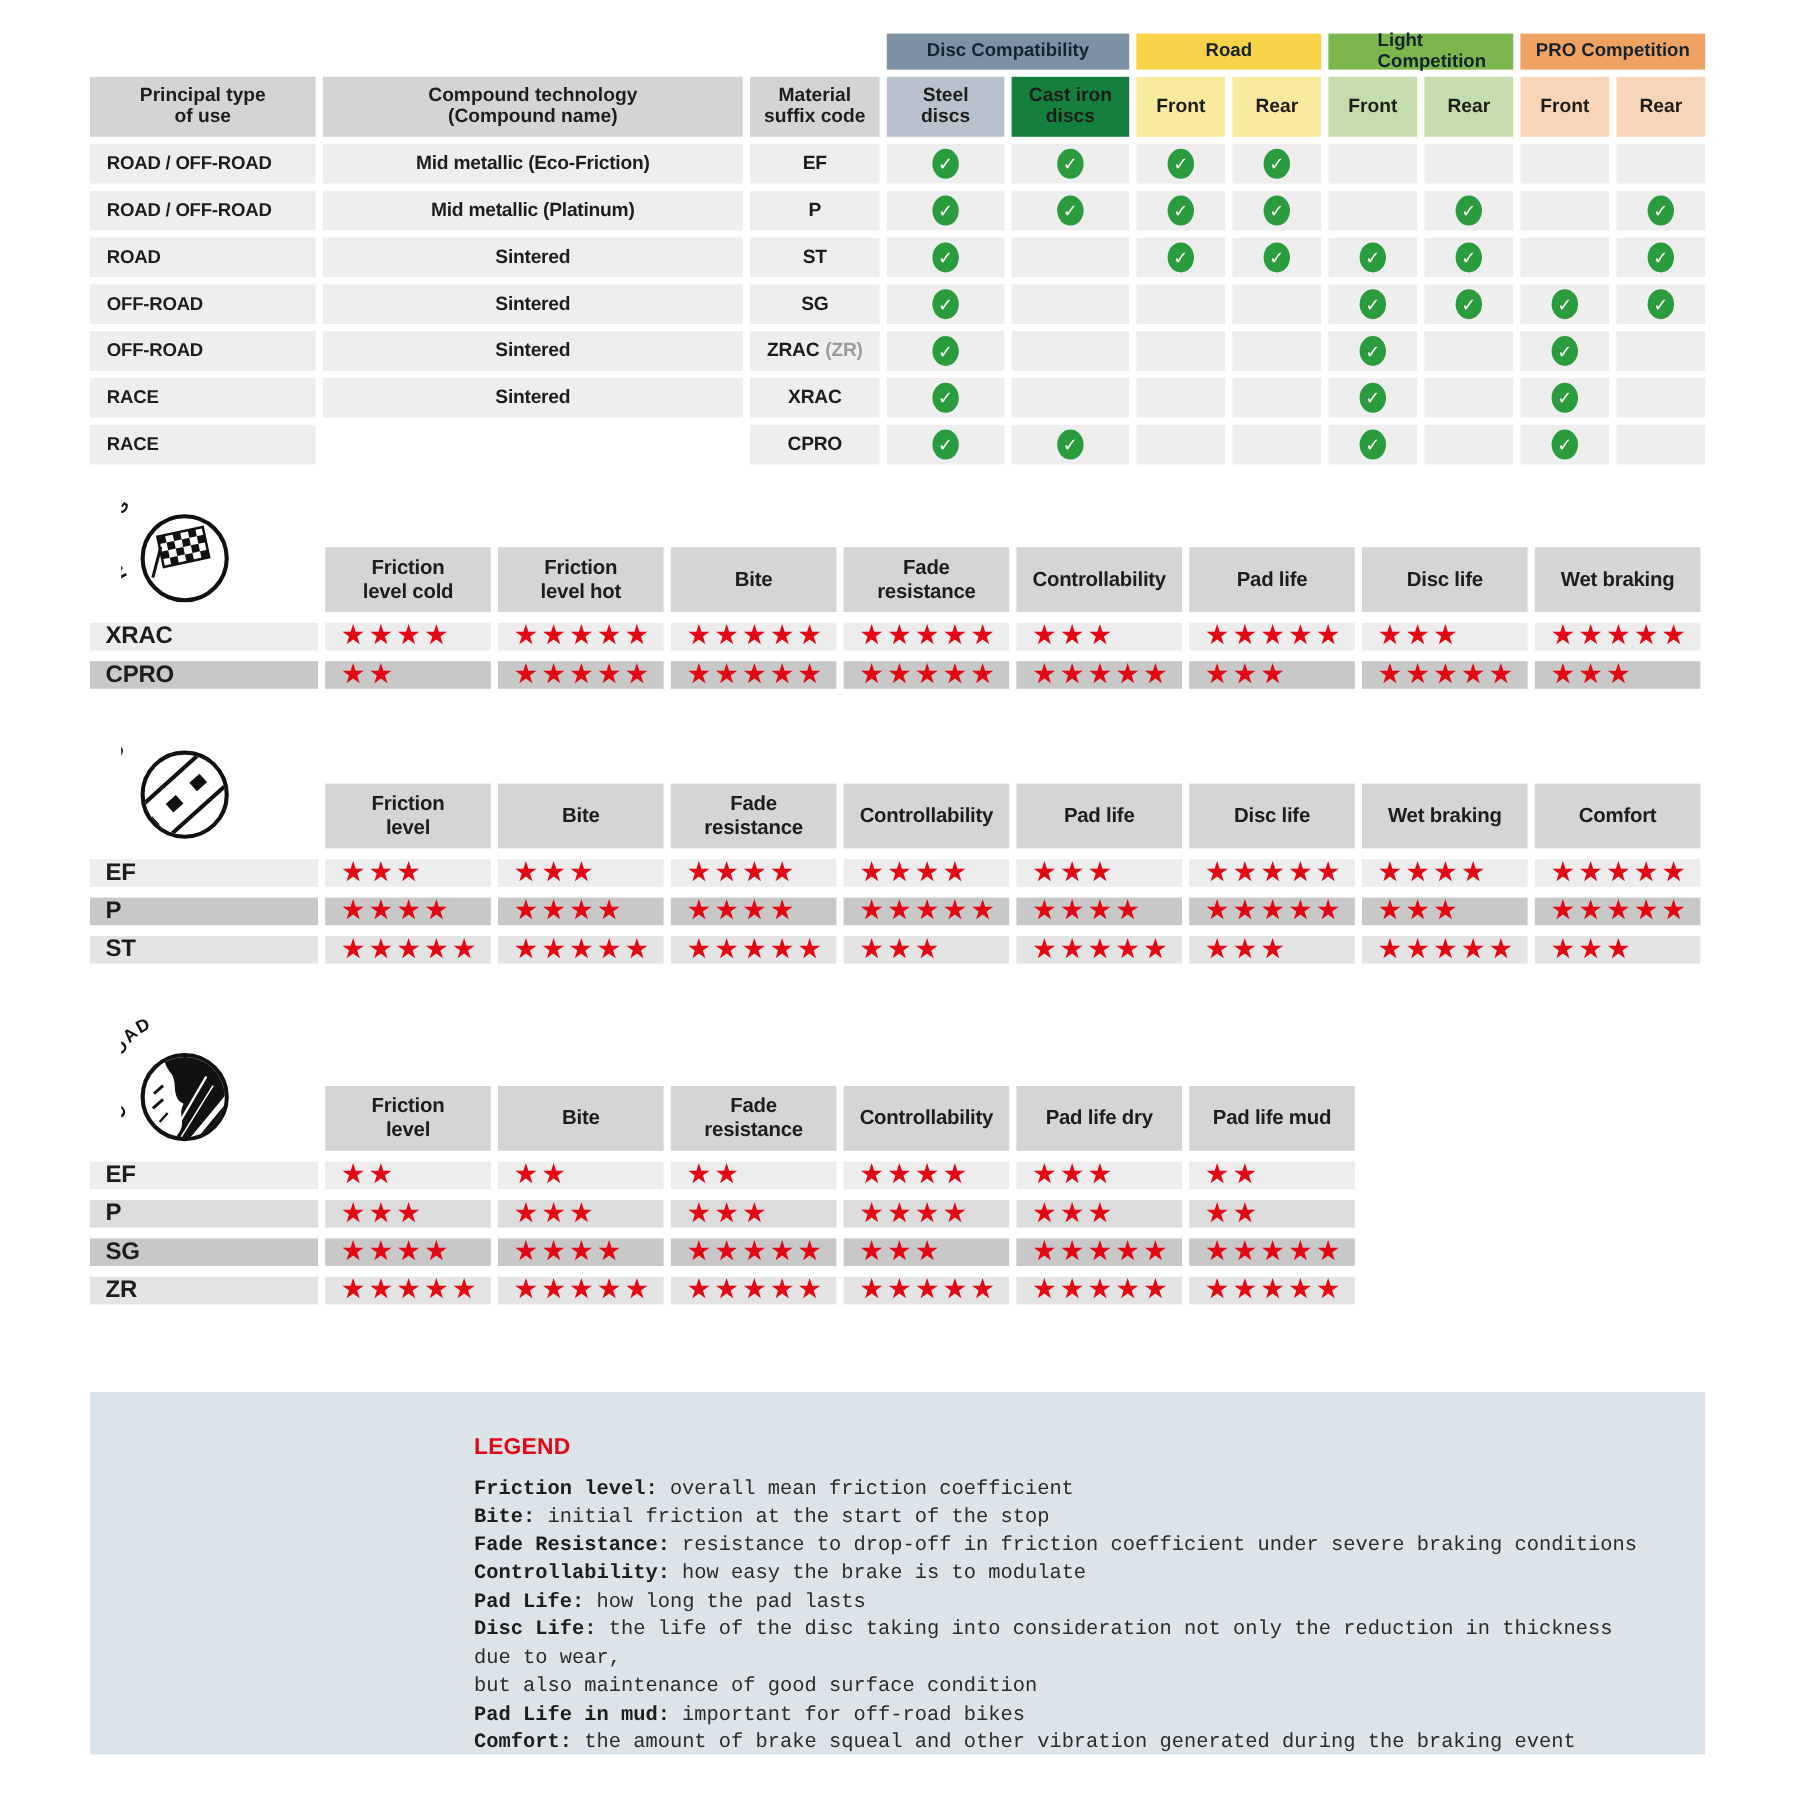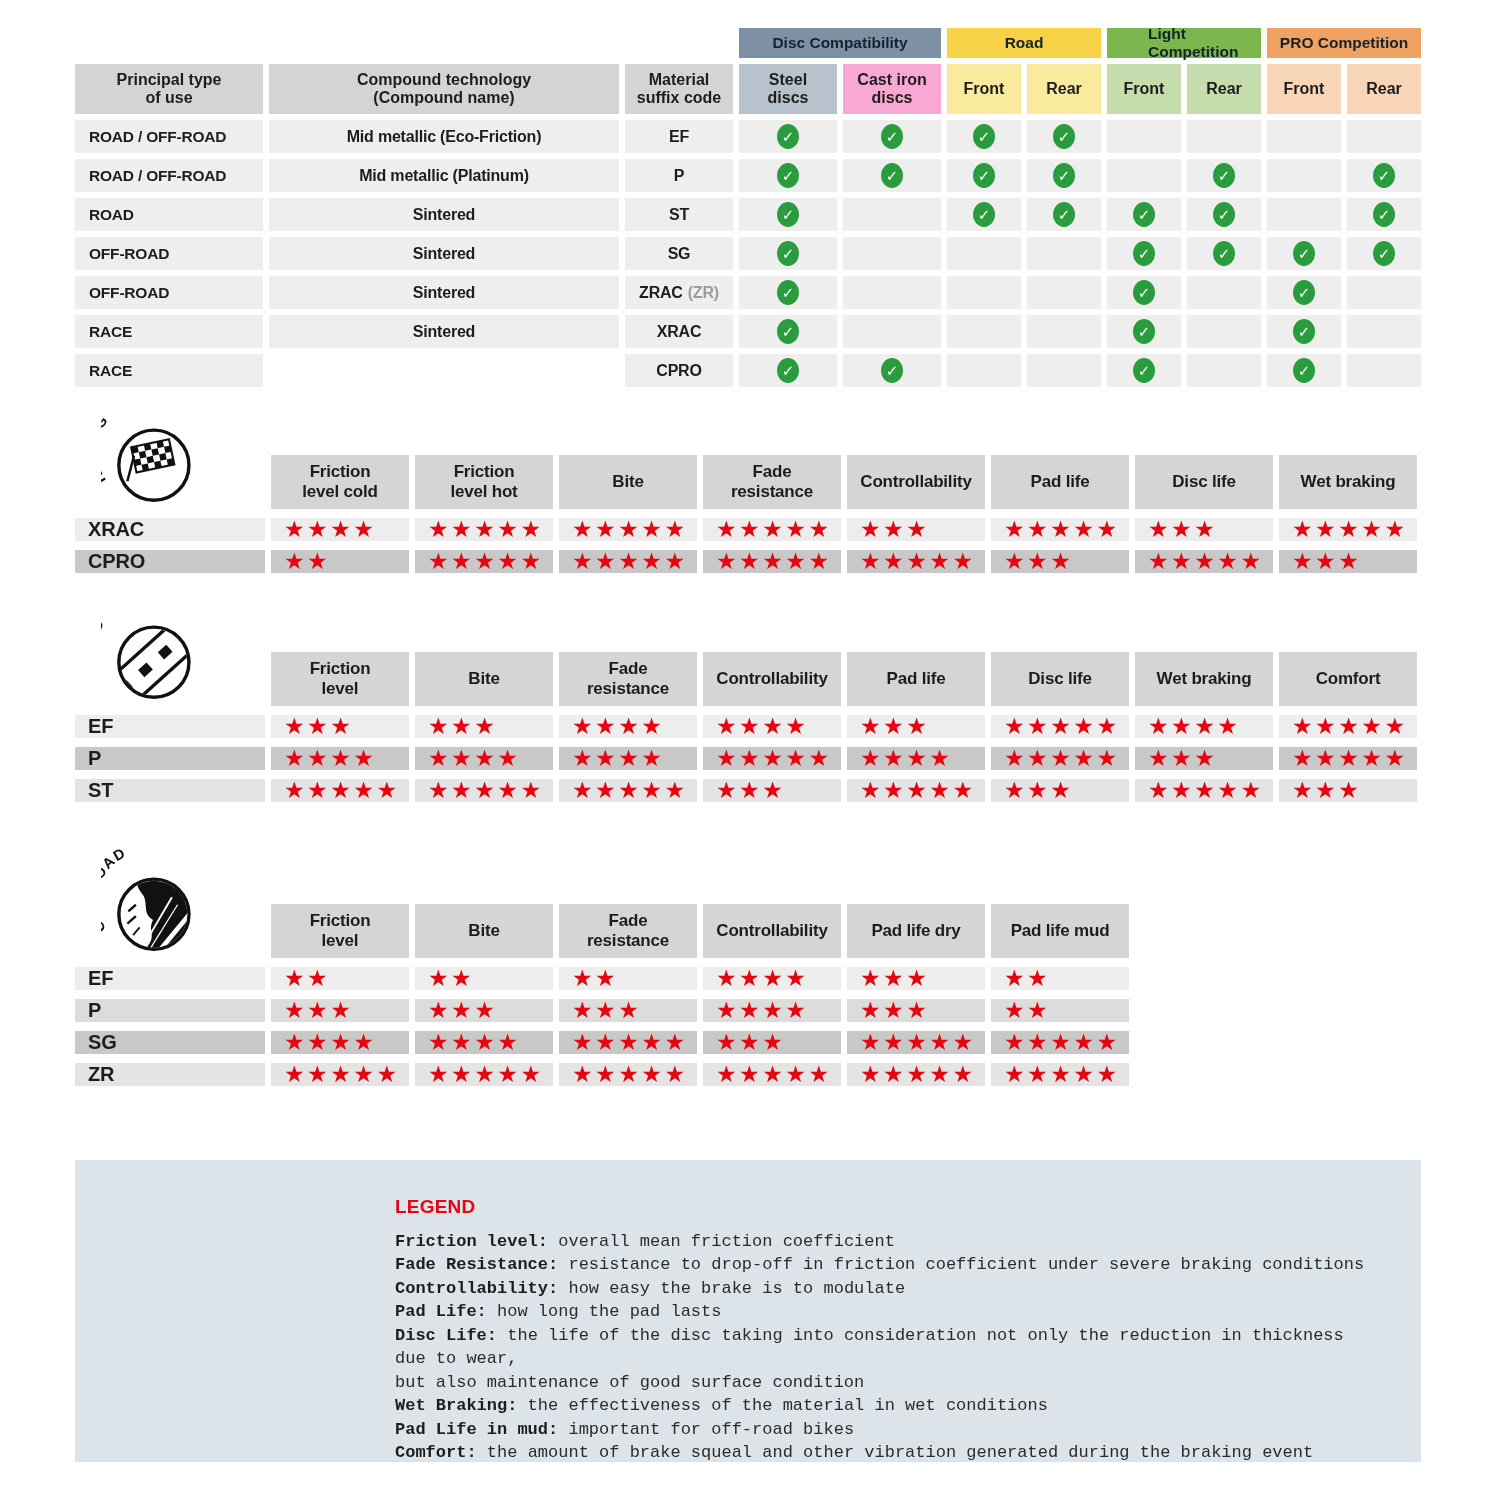--- a/index.html
+++ b/index.html
@@ -68,21 +68,21 @@
       <div class="cell group-hdr" style="grid-area: 1 / 8 / auto / span 2; background: rgb(124, 183, 78); padding-left: 41px;">Light Competition</div>
       <div class="cell group-hdr" style="grid-area: 1 / 10 / auto / span 2; background: rgb(240, 162, 98);">PRO Competition</div>
       <div class="cell hdr3" style="grid-area: 2 / 1;">Principal type
 of use</div>
       <div class="cell hdr3" style="grid-area: 2 / 2;">Compound technology
 (Compound name)</div>
       <div class="cell hdr3" style="grid-area: 2 / 3;">Material
 suffix code</div>
       <div class="cell sub-hdr" style="grid-area: 2 / 4; background: rgb(184, 194, 204);">Steel
 discs</div>
-      <div class="cell sub-hdr" style="grid-area: 2 / 5; background: #f9a8d4;">Cast iron
+      <div class="cell sub-hdr" style="grid-area: 2 / 5; background: #15803d;">Cast iron
 discs</div>
       <div class="cell sub-hdr" style="grid-area: 2 / 6; background: rgb(250, 234, 158);">Front</div>
       <div class="cell sub-hdr" style="grid-area: 2 / 7; background: rgb(250, 234, 158);">Rear</div>
       <div class="cell sub-hdr" style="grid-area: 2 / 8; background: rgb(197, 220, 172);">Front</div>
       <div class="cell sub-hdr" style="grid-area: 2 / 9; background: rgb(197, 220, 172);">Rear</div>
       <div class="cell sub-hdr" style="grid-area: 2 / 10; background: rgb(248, 213, 182);">Front</div>
       <div class="cell sub-hdr" style="grid-area: 2 / 11; background: rgb(248, 213, 182);">Rear</div>
       <div class="cell use-cell" style="grid-area: 3 / 1;">ROAD / OFF-ROAD</div>
       <div class="cell compound-cell" style="grid-area: 3 / 2;">Mid metallic (Eco-Friction)</div>
       <div class="cell suffix-cell" style="grid-area: 3 / 3;">EF</div>
@@ -389,23 +389,23 @@
       <div class="cell stars sh-d" style="grid-area: 5 / 3;">★★★★★</div>
       <div class="cell stars sh-d" style="grid-area: 5 / 4;">★★★★★</div>
       <div class="cell stars sh-d" style="grid-area: 5 / 5;">★★★★★</div>
       <div class="cell stars sh-d" style="grid-area: 5 / 6;">★★★★★</div>
       <div class="cell stars sh-d" style="grid-area: 5 / 7;">★★★★★</div>
     </section>
   <section class="legend">
     <div class="legend-title">LEGEND</div>
     <div id="legend-items">
         <div class="legend-line"><span class="term">Friction level:</span> overall mean friction coefficient</div>
+        <div class="legend-line"><span class="term">Bite:</span> initial friction at the start of the stop</div>
         <div class="legend-line"><span class="term">Fade Resistance:</span> resistance to drop-off in friction coefficient under severe braking conditions</div>
         <div class="legend-line"><span class="term">Controllability:</span> how easy the brake is to modulate</div>
         <div class="legend-line"><span class="term">Pad Life:</span> how long the pad lasts</div>
         <div class="legend-line"><span class="term">Disc Life:</span> the life of the disc taking into consideration not only the reduction in thickness due to wear,</div>
         <div class="legend-line">but also maintenance of good surface condition</div>
-        <div class="legend-line"><span class="term">Wet Braking:</span> the effectiveness of the material in wet conditions</div>
         <div class="legend-line"><span class="term">Pad Life in mud:</span> important for off-road bikes</div>
         <div class="legend-line"><span class="term">Comfort:</span> the amount of brake squeal and other vibration generated during the braking event</div>
       </div>
   </section>
 </div>
 
 </body></html>

